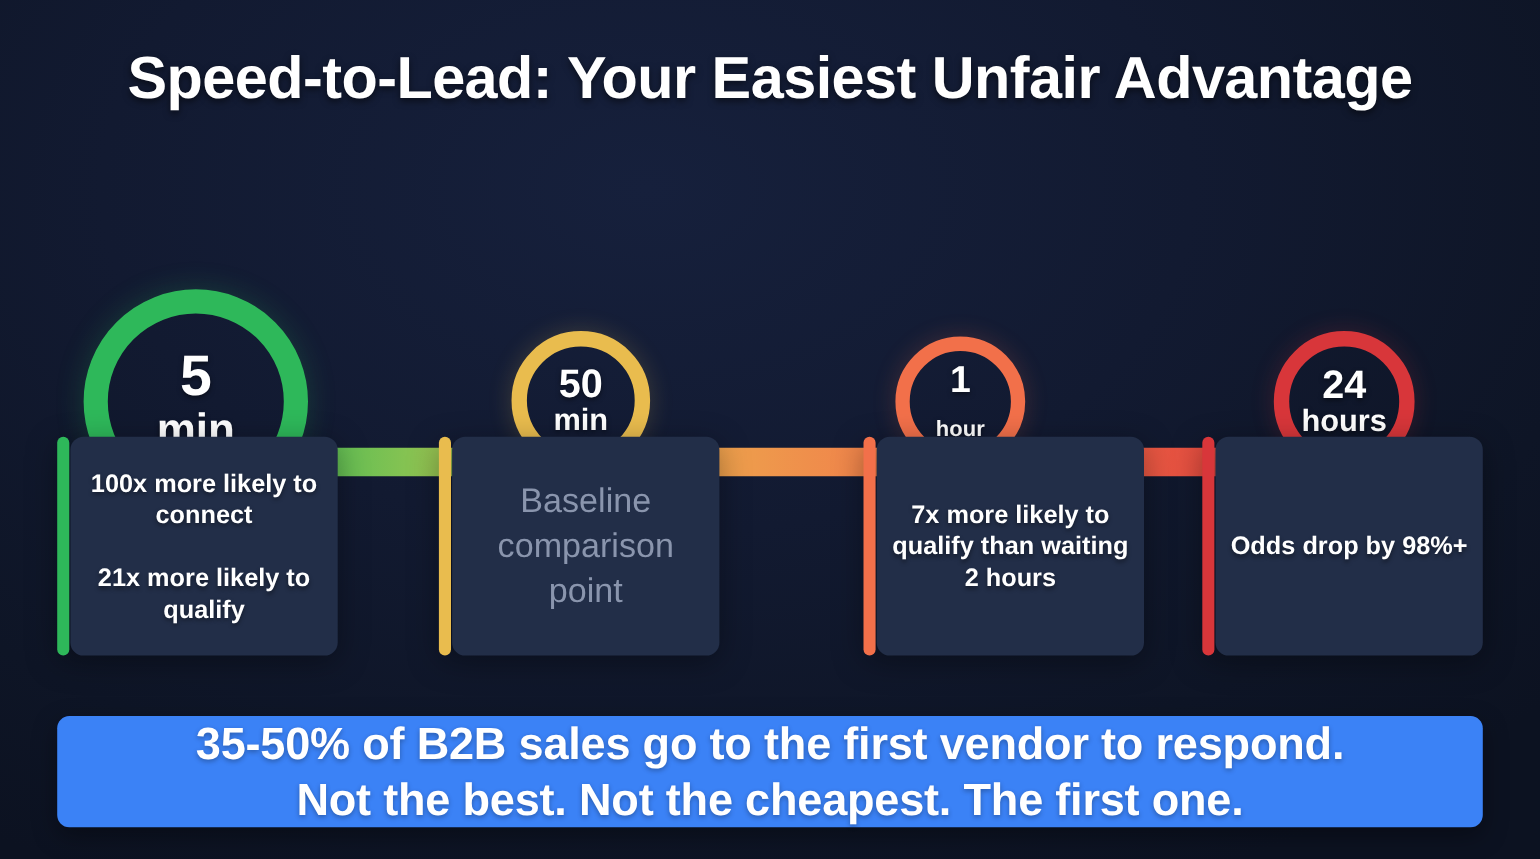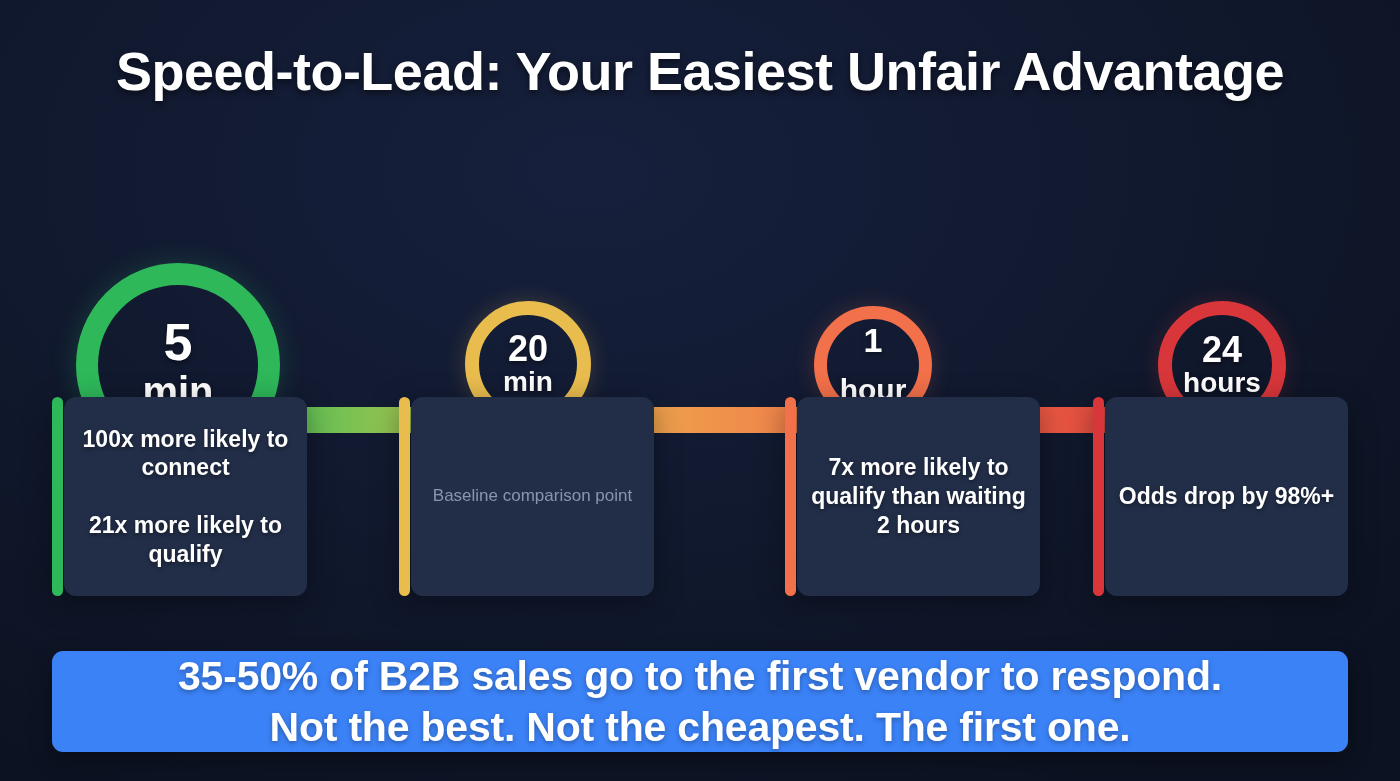--- a/index.html
+++ b/index.html
@@ -104,21 +104,21 @@
   #node-2 .num { font-size: 36px; }
   #node-2 .unit { font-size: 28px; margin-top: 1px; }
 
   #node-3 {
     left: 814px; top: 151px;
     width: 118px; height: 118px;
     border: 13px solid #f2704a;
     box-shadow: 0 0 22px rgba(242,112,74,0.20);
   }
   #node-3 .num { font-size: 34px; }
-  #node-3 .unit { font-size: 30px; margin-top: 18px; }
+  #node-3 .unit { font-size: 20px; margin-top: 18px; }
 
   #node-4 {
     left: 1158px; top: 146px;
     width: 128px; height: 128px;
     border: 14px solid #d8363a;
     box-shadow: 0 0 22px rgba(216,54,58,0.20);
   }
   #node-4 .num { font-size: 36px; }
   #node-4 .unit { font-size: 28px; margin-top: 1px; }
 
@@ -159,21 +159,21 @@
     color: #ffffff;
     font-weight: 700;
     font-size: 23px;
     line-height: 1.25;
     text-shadow: 0 2px 4px rgba(0,0,0,0.42);
   }
   .card-text + .card-text { margin-top: 29px; text-align: center; }
   .card-text.muted {
     color: #8a95ad;
     font-weight: 400;
-    font-size: 17px;
+    font-size: 31px;
     line-height: 1.32;
     text-shadow: none;
   }
 
   #card-1 { left: 52px;   width: 255px; }
   #card-2 { left: 399px;  width: 255px; }
   #card-3 { left: 745px;  width: 255px; padding-left: 40px; }
   #card-4 { left: 1093px; width: 255px; }
 
   
@@ -214,21 +214,21 @@
     <div class="connector" id="connector-1"></div>
     <div class="connector" id="connector-2"></div>
     <div class="connector" id="connector-3"></div>
 
     <div class="node" id="node-1">
       <span class="num">5</span>
       <span class="unit">min</span>
     </div>
 
     <div class="node" id="node-2">
-      <span class="num">20</span>
+      <span class="num">50</span>
       <span class="unit">min</span>
     </div>
 
     <div class="node" id="node-3">
       <span class="num">1</span>
       <span class="unit">hour</span>
     </div>
 
     <div class="node" id="node-4">
       <span class="num">24</span>

